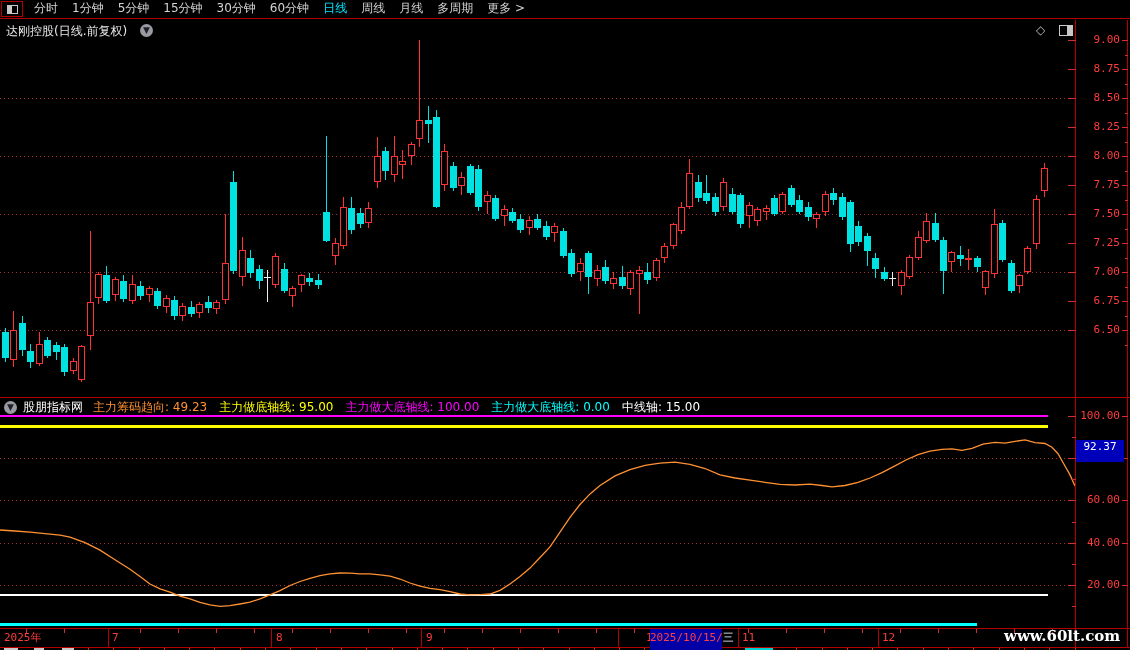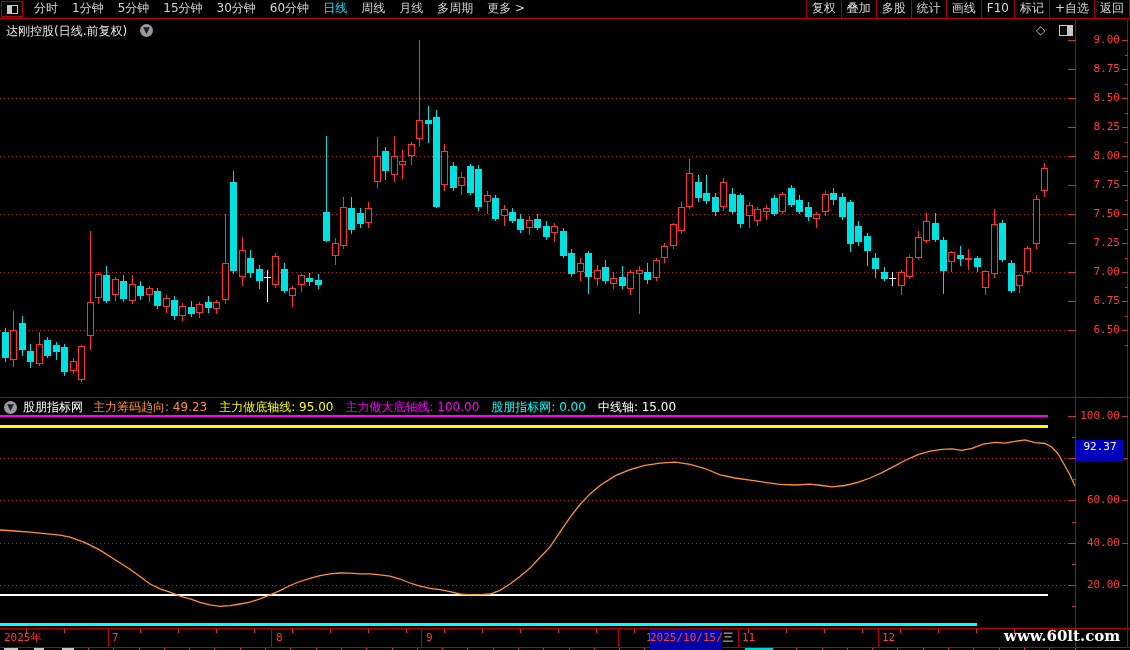--- a/index.html
+++ b/index.html
@@ -460,48 +460,37 @@
         <span class="nav-item">5分钟</span>
         <span class="nav-item">15分钟</span>
         <span class="nav-item">30分钟</span>
         <span class="nav-item">60分钟</span>
         <span class="nav-item active">日线</span>
         <span class="nav-item">周线</span>
         <span class="nav-item">月线</span>
         <span class="nav-item">多周期</span>
         <span class="nav-item">更多 &gt;</span>
       </div>
-    <div class="topbar-right">
-        <span class="tb-right-item">复权</span>
-        <span class="tb-right-item">叠加</span>
-        <span class="tb-right-item">多股</span>
-        <span class="tb-right-item">统计</span>
-        <span class="tb-right-item">画线</span>
-        <span class="tb-right-item">F10</span>
-        <span class="tb-right-item">标记</span>
-        <span class="tb-right-item">+自选</span>
-        <span class="tb-right-item">返回</span>
-      </div>
   </div>
 
   <div class="titlebar">
     <span class="title-text">达刚控股(日线.前复权)</span>
     <span class="circle-chevron t-chevron">▼</span>
     <span class="corner-diamond">◇</span>
     <span class="corner-panel"></span>
   </div>
 
   <div class="ind-header">
     <span class="circle-chevron ih-chevron">▼</span>
     <span class="ind-name">股朋指标网</span>
     <span id="ind-fields" style="display:flex">
         <span class="ind-field c-orange">主力筹码趋向: 49.23</span>
         <span class="ind-field c-yellow">主力做底轴线: 95.00</span>
         <span class="ind-field c-magenta">主力做大底轴线: 100.00</span>
-        <span class="ind-field c-cyan">股朋指标网: 0.00</span>
+        <span class="ind-field c-cyan">主力做大底轴线: 0.00</span>
         <span class="ind-field c-white">中线轴: 15.00</span>
       </span>
   </div>
 
   <div id="labels">
       <div class="axis-label" style="top: 33px;">9.00</div>
       <div class="axis-label" style="top: 62px;">8.75</div>
       <div class="axis-label" style="top: 91px;">8.50</div>
       <div class="axis-label" style="top: 120px;">8.25</div>
       <div class="axis-label" style="top: 149px;">8.00</div>

